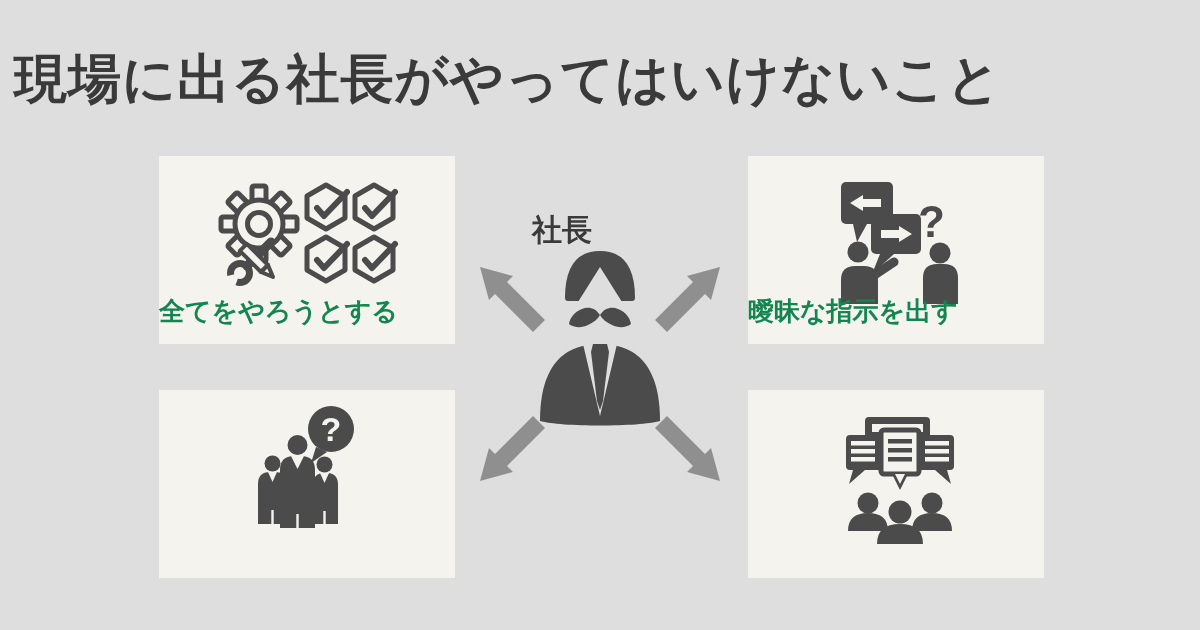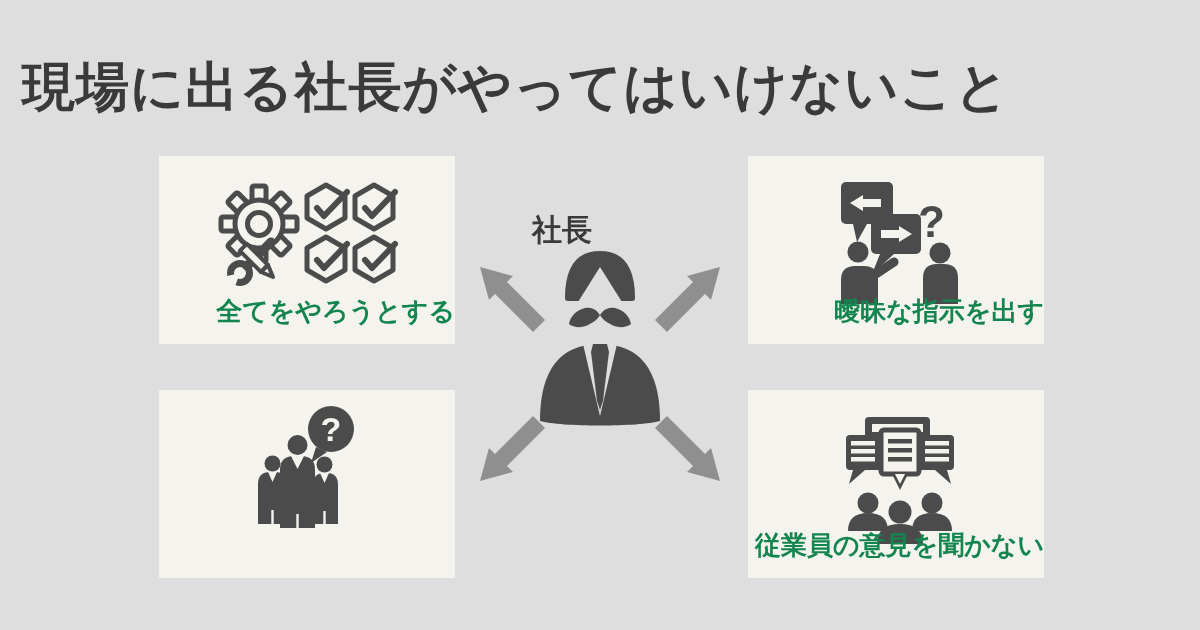--- a/index.html
+++ b/index.html
@@ -2,34 +2,34 @@
 <html style="--bg: #dedede; --box: #f5f3ee; --ink: #4b4b4b; --title: #3a3a3a; --green: #13854f; --arrow: #8f8f8f;"><head>
 <meta charset="utf-8">
 <style>
   html,body{margin:0;padding:0;}
   .canvas{
     position:relative; width:1200px; height:630px; overflow:hidden;
     background:var(--bg,#dedede);
     font-family:"Liberation Sans","DejaVu Sans",sans-serif;
   }
   .title{
-    position:absolute; left:0; top:40px; width:1008px; margin:12px;
+    position:absolute; left:0; top:40px; width:1008px; margin:4px;
     text-align:center; font-size:53px; font-weight:bold; letter-spacing:1px;
     color:var(--title,#3a3a3a);
   }
   .card{
     position:absolute; width:296px; height:188px;
     background:var(--box,#f5f3ee);
   }
   .card-tl{left:159px; top:156px;}
   .card-tr{left:748px; top:156px;}
   .card-bl{left:159px; top:390px;}
   .card-br{left:748px; top:390px;}
   .card-label{
-    position:absolute; left:0; bottom:15px; width:100%; text-align:right;
+    position:absolute; left:0; bottom:15px; width:100%; text-align:left;
     font-size:26px; font-weight:bold; color:var(--green,#13854f);
   }
   .icon{position:absolute;}
   .i1{left:58px; top:24px;}
   .i2{left:72px; top:20px;}
   .i3{left:84px; top:14px;}
   .i4{left:95px; top:24px;}
   .center-label{
     position:absolute; left:532px; top:210px; width:136px; text-align:left;
     font-size:30px; font-weight:bold; color:var(--title,#3a3a3a);
@@ -172,21 +172,20 @@
       <rect x="45" y="34" width="24" height="4.5" fill="var(--ink)"></rect>
       <rect x="45" y="43" width="24" height="4.5" fill="var(--ink)"></rect>
 
       <circle cx="25" cy="89" r="10.5" fill="var(--ink)"></circle>
       <path d="M5,117 Q5,99 25,99 Q45,99 45,117 Z" fill="var(--ink)"></path>
       <circle cx="89" cy="89" r="10.5" fill="var(--ink)"></circle>
       <path d="M69,117 Q69,99 89,99 Q109,99 109,117 Z" fill="var(--ink)"></path>
       <circle cx="57" cy="98" r="11.5" fill="var(--ink)"></circle>
       <path d="M34,130 Q34,110 57,110 Q80,110 80,130 Z" fill="var(--ink)"></path>
     </svg>
-    <div class="card-label">従業員の意見を聞かない</div>
   </div>
 
   <div class="center-label">社長</div>
   <svg class="president" width="136" height="185" viewBox="0 0 136 185">
 
     <path d="M33,55 Q33,8 68,8 Q103,8 103,55 Q103,58 100,58 L36,58 Q33,58 33,55 Z" fill="var(--ink)"></path>
     <polygon points="46,59 68,24 90,59" fill="var(--bg)"></polygon>
 
     <path d="M68,72 C64,65 56,63 50,66 C42,69 38,75 37,81 C42,85 50,85 56,82 C62,79 66,76 68,72
              C70,76 74,79 80,82 C86,85 94,85 99,81 C98,75 94,69 86,66 C80,63 72,65 68,72 Z" fill="var(--ink)"></path>

